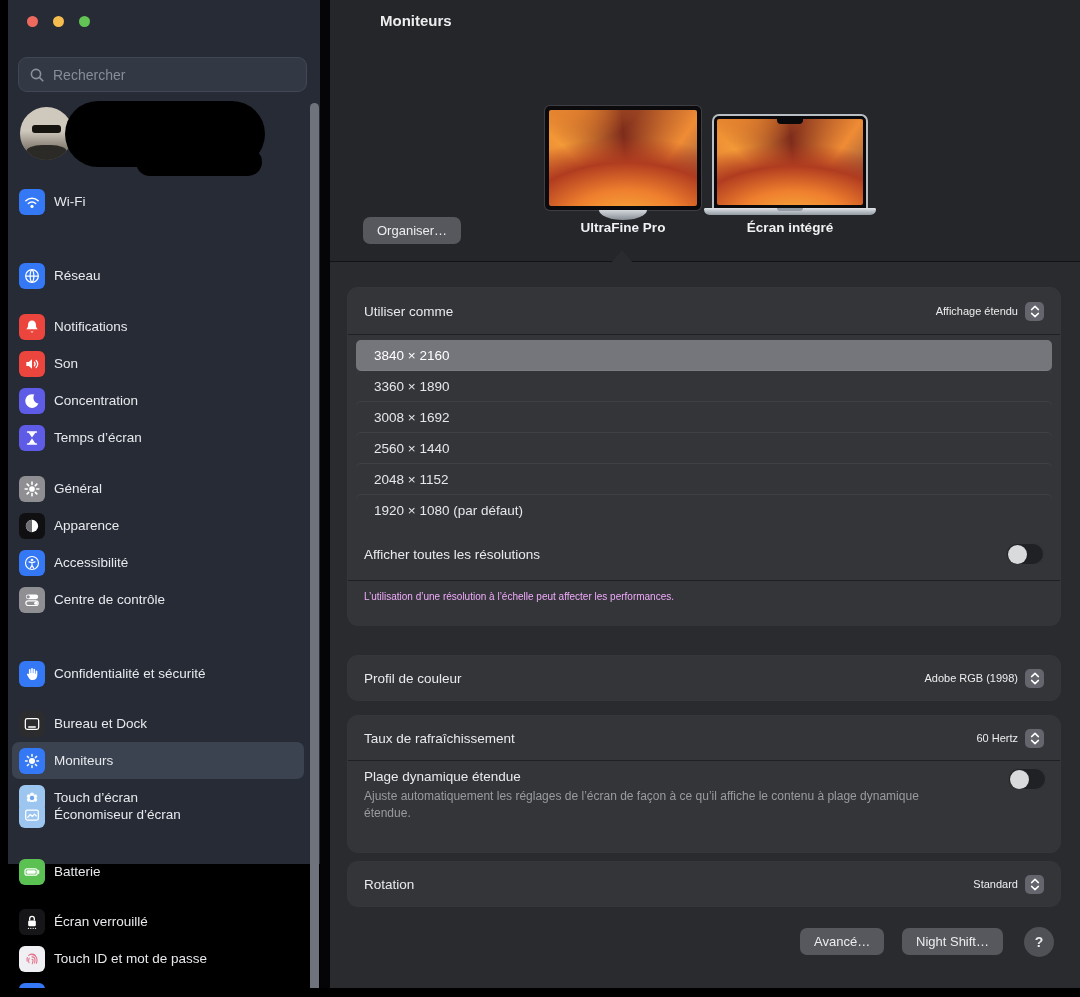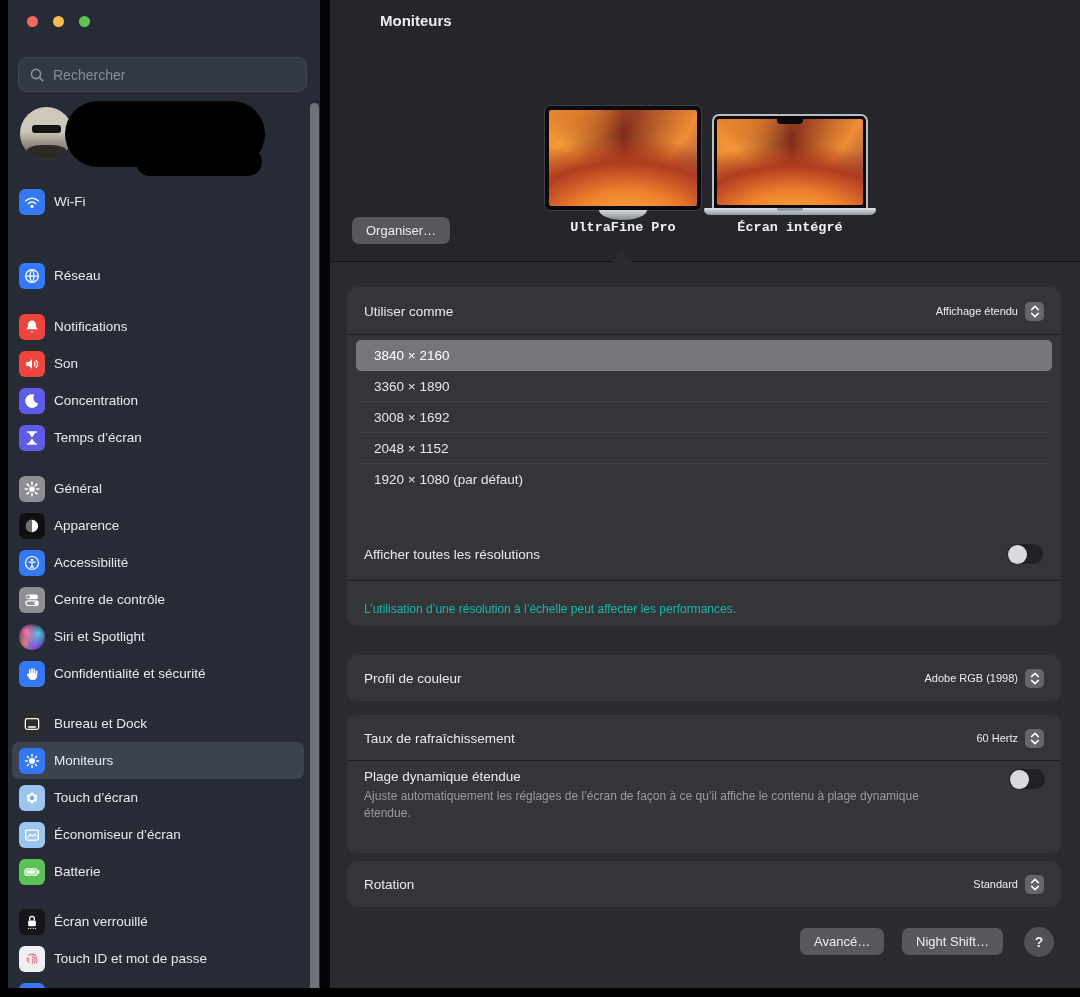--- a/index.html
+++ b/index.html
@@ -1,20 +1,20 @@
 <!DOCTYPE html>
 <html><head>
 <meta charset="utf-8">
 <style>
   html,body{margin:0;padding:0;background:#000;}
   *{box-sizing:border-box;font-family:"Liberation Sans",sans-serif;-webkit-font-smoothing:antialiased;}
   .stage{position:relative;width:1080px;height:997px;background:#000;overflow:hidden;}
 
   
-  .sidebar{position:absolute;left:8px;top:0;width:312px;height:997px;background:#272b36;}
+  .sidebar{position:absolute;left:8px;top:0;width:312px;height:864px;background:#272b36;}
   .dot{position:absolute;top:16px;width:11px;height:11px;border-radius:50%;}
   .dot.r{left:19px;background:#ee6a5f;} .dot.y{left:45px;background:#f5bd4f;} .dot.g{left:71px;background:#61c454;}
   .search{position:absolute;left:10px;top:57px;width:289px;height:35px;background:#333845;border:1px solid #414756;border-radius:9px;display:flex;align-items:center;padding:0 10px;gap:8px;}
   .search span{color:#878d99;font-size:14px;}
   .avatar{position:absolute;left:12px;top:107px;width:53px;height:53px;border-radius:50%;background:linear-gradient(#cfc9bd 0 45%,#978f83 70%,#5a554d);overflow:hidden;}
   .avatar::before{content:"";position:absolute;left:22%;top:34%;width:56%;height:15%;background:#15140f;border-radius:3px;}
   .avatar::after{content:"";position:absolute;left:12%;top:72%;width:76%;height:34%;background:#2c2a26;border-radius:40% 40% 0 0;}
   .redact{position:absolute;left:57px;top:101px;width:200px;height:66px;background:#000;border-radius:33px;}
   .redact2{position:absolute;left:128px;top:148px;width:126px;height:28px;background:#000;border-radius:14px;}
   .item{position:absolute;left:4px;width:292px;height:37px;display:flex;align-items:center;gap:9px;padding-left:7px;border-radius:7px;}
@@ -38,39 +38,39 @@
     radial-gradient(130% 115% at 52% 118%, #f9b53e 0%, #ef7f2e 30%, #b03c20 55%, rgba(40,20,50,0) 78%),
     conic-gradient(from 215deg at 55% 108%, #2a1c3c 0deg, #c85a26 60deg, #f49a38 100deg, #7e2c1c 140deg, #ef8c35 180deg, #331f45 230deg, #20172e 360deg),#251a33;}
   .mon-ext{position:absolute;left:215px;top:106px;width:156px;height:104px;background:#0b0b0e;border-radius:5px;padding:4px;box-shadow:0 0 0 1px #3e3e44;}
   .mon-ext .scr{width:100%;height:100%;border-radius:2px;}
   .mon-foot{position:absolute;left:269px;top:210px;width:48px;height:10px;background:linear-gradient(#d5d9dd,#858c94);border-radius:0 0 24px 24px / 0 0 10px 10px;}
   .mon-mbp{position:absolute;left:382px;top:114px;width:156px;height:94px;background:#0a0a0c;border:2px solid #b9bec5;border-bottom:none;border-radius:7px 7px 0 0;padding:3px;}
   .mon-mbp .scr{width:100%;height:100%;border-radius:2px;position:relative;}
   .mon-mbp .notch{position:absolute;left:50%;top:0;transform:translateX(-50%);width:26px;height:5px;background:#0a0a0c;border-radius:0 0 4px 4px;}
   .mbp-deck{position:absolute;left:374px;top:208px;width:172px;height:7px;background:linear-gradient(#e2e5e9,#9099a1);border-radius:2px 2px 8px 8px;}
   .mbp-deck::after{content:"";position:absolute;left:50%;top:0;transform:translateX(-50%);width:26px;height:3px;background:#959ca4;border-radius:0 0 4px 4px;}
-  .dlabel{position:absolute;top:220px;width:156px;text-align:center;color:#f0f1f2;font-size:13.5px;font-weight:700;font-family:Liberation Mono, monospace;}
+  .dlabel{position:absolute;top:220px;width:156px;text-align:center;color:#f0f1f2;font-size:13.5px;font-weight:700;}
   .btn{background:#57585e;border:none;border-radius:7px;color:#eceded;font-size:13px;height:27px;display:flex;align-items:center;justify-content:center;padding:0 14px;}
-  .organiser{position:absolute;left:22px;top:217px;}
+  .organiser{position:absolute;left:33px;top:217px;}
   .caret{position:absolute;left:281px;top:250px;width:0;height:0;border-left:11px solid transparent;border-right:11px solid transparent;border-bottom:13px solid #2a2b2e;z-index:3;}
 
   .card{position:absolute;left:18px;width:712px;background:#343539;border-radius:10px;box-shadow:0 0 0 1px rgba(255,255,255,.055);}
   .row{position:absolute;left:0;right:0;display:flex;align-items:center;padding:0 16px;height:44px;}
   .row .rlbl{color:#e9eaec;font-size:13.5px;font-weight:500;}
   .pop{display:flex;align-items:center;gap:7px;margin-left:auto;}
   .pop .val{color:#eceded;font-size:11px;}
   .cap{width:19px;height:19px;border-radius:5px;background:#65666d;display:flex;align-items:center;justify-content:center;}
   .sep{position:absolute;left:0;right:0;height:1px;background:rgba(0,0,0,.38);}
   .res-list{position:absolute;left:8px;right:8px;top:52px;}
   .res-row{height:31px;display:flex;align-items:center;padding-left:18px;border-radius:5px;color:#e6e7e9;font-size:13.5px;}
   .res-row + .res-row{box-shadow:0 -1px 0 rgba(255,255,255,.055);}
   .res-row.selected{background:#75767b;box-shadow:none;color:#fff;}
   .toggle{width:38px;height:22px;border-radius:11px;background:#202125;box-shadow:inset 0 0 0 1px rgba(255,255,255,.09);position:relative;margin-left:auto;flex:none;}
   .toggle .knob{position:absolute;left:1.5px;top:1.5px;width:19px;height:19px;border-radius:50%;background:#d9dadc;}
-  .footnote{position:absolute;left:16px;right:16px;color:#14b8a6;font-size:12px;line-height:16px;margin-top:12px;}
+  .footnote{position:absolute;left:16px;right:16px;color:#f0abfc;font-size:10px;line-height:16px;}
   .hdr-title{position:absolute;left:16px;top:53px;color:#e9eaec;font-size:13.5px;font-weight:500;}
   .hdr-desc{position:absolute;left:16px;top:72px;width:600px;color:#9a9b9f;font-size:12px;line-height:17px;}
   .hdr-toggle{position:absolute;right:14px;top:52px;}
   .adv{position:absolute;left:470px;top:928px;}
   .nshift{position:absolute;left:572px;top:928px;}
   .help{position:absolute;left:694px;top:927px;width:30px;height:30px;border-radius:50%;background:#505156;color:#e8e9ea;font-size:14px;font-weight:700;display:flex;align-items:center;justify-content:center;border:none;}
 
   .divcol{position:absolute;left:320px;top:0;width:10px;height:997px;background:#050507;}
   .edge-l{position:absolute;left:0;top:0;width:8px;height:997px;background:#000;}
   .edge-b{position:absolute;left:0;top:988px;width:1080px;height:9px;background:#000;}
@@ -198,24 +198,20 @@
     <div class="item" style="top:581px">
       <span class="tile" style="background:#8e8e93">
           <svg width="20" height="20" viewBox="0 0 24 24">
             <rect x="4.6" y="5.4" width="14.8" height="5.6" rx="2.8" fill="#fff"></rect>
             <circle cx="7.4" cy="8.2" r="2" fill="#8e8e93"></circle>
             <rect x="4.6" y="13" width="14.8" height="5.6" rx="2.8" fill="none" stroke="#fff" stroke-width="1.4"></rect>
             <circle cx="16.6" cy="15.8" r="2" fill="#fff"></circle>
           </svg>
         </span>
       <span class="lbl">Centre de contrôle</span>
-    </div>
-    <div class="item" style="top:618px">
-      <span class="tile siri"></span>
-      <span class="lbl">Siri et Spotlight</span>
     </div>
     <div class="item" style="top:655px">
       <span class="tile" style="background:#3478f6">
           <svg width="20" height="20" viewBox="0 0 24 24">
             <path fill="#fff" d="M8.3 12.6V7.1a1 1 0 0 1 2 0v3.8h.7V5.7a1 1 0 0 1 2 0v5.2h.7V6.6a1 1 0 0 1 2 0v5.2h.7V8.7a1 1 0 0 1 2 0v4.6c0 3.7-2.2 6-5.5 6-2.5 0-3.8-1-5-3.1l-1.8-3a1.1 1.1 0 0 1 1.9-1.2l1.3 1.9z"></path>
           </svg>
         </span>
       <span class="lbl">Confidentialité et sécurité</span>
     </div>
 
@@ -248,21 +244,21 @@
               <circle cx="15.8" cy="14" r="2.4"></circle>
               <circle cx="12" cy="16.2" r="2.4"></circle>
               <circle cx="8.2" cy="14" r="2.4"></circle>
               <circle cx="8.2" cy="10" r="2.4"></circle>
             </g>
             <circle cx="12" cy="12" r="2.6" fill="#6aa5e8"></circle>
           </svg>
         </span>
       <span class="lbl">Touch d’écran</span>
     </div>
-    <div class="item" style="top:816px">
+    <div class="item" style="top:796px">
       <span class="tile" style="background:#9cc6f0">
           <svg width="20" height="20" viewBox="0 0 24 24">
             <rect x="4.4" y="6" width="15.2" height="12" rx="2" fill="none" stroke="#fff" stroke-width="1.5"></rect>
             <path d="M6.8 14.8l3.2-3.4 2.4 2.4 2.6-2.8 2.2 2.2" fill="none" stroke="#fff" stroke-width="1.4" stroke-linecap="round" stroke-linejoin="round"></path>
           </svg>
         </span>
       <span class="lbl">Économiseur d’écran</span>
     </div>
     <div class="item" style="top:853px">
       <span class="tile" style="background:#5bc152">
@@ -364,20 +360,23 @@
           </div>
 
           <div class="res-row">
             <span>3360 × 1890</span>
           </div>
 
           <div class="res-row">
             <span>3008 × 1692</span>
           </div>
 
+          <div class="res-row">
+            <span>2560 × 1440</span>
+          </div>
 
           <div class="res-row">
             <span>2048 × 1152</span>
           </div>
 
           <div class="res-row">
             <span>1920 × 1080 (par défaut)</span>
           </div>
         </div>
 

